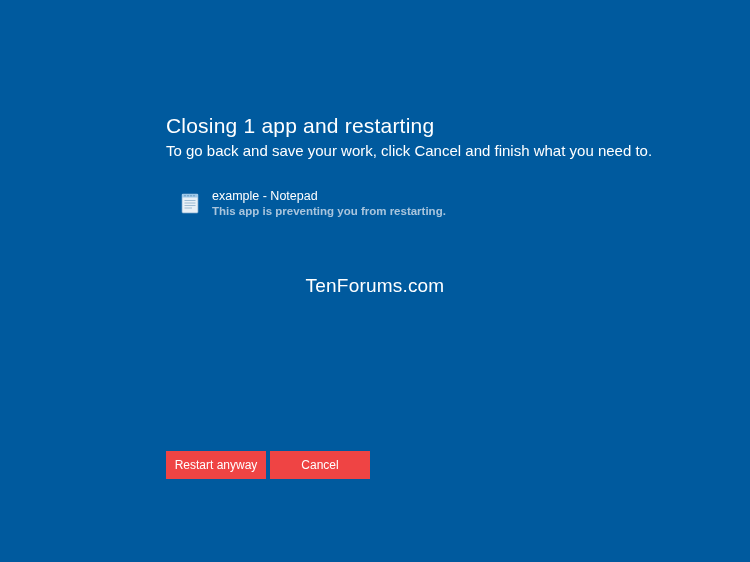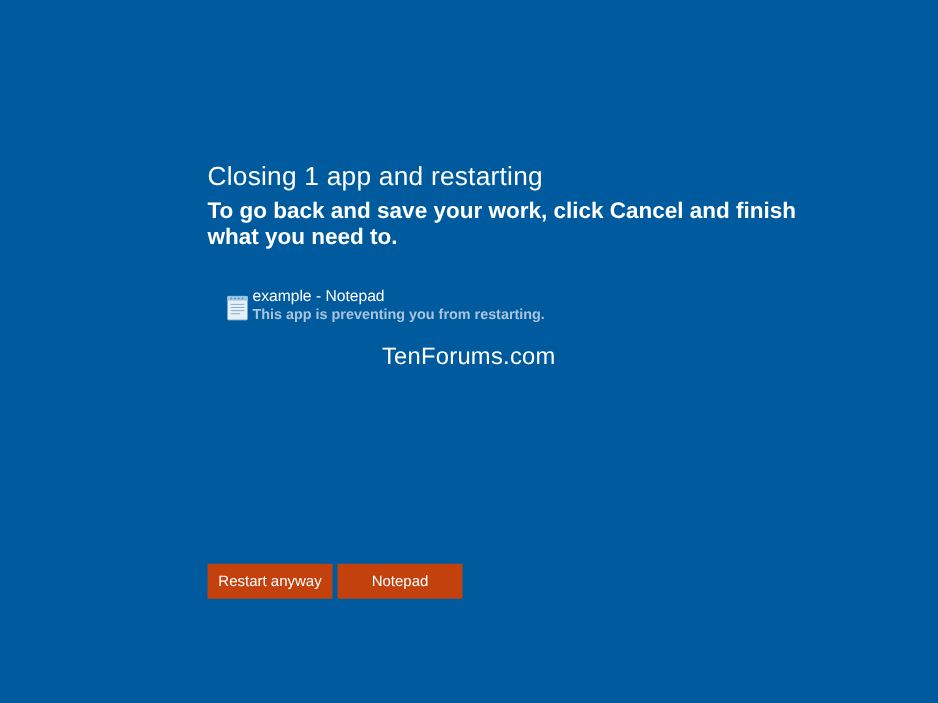--- a/index.html
+++ b/index.html
@@ -14,39 +14,38 @@
       font-family: "Segoe UI", Tahoma, sans-serif;
       color: #ffffff;
       position: relative;
       overflow: hidden;
     }
     .content {
       position: absolute;
       left: 166px;
       top: 114px;
       width: 500px;
-      margin-top: 16px;
     }
     .heading {
       font-size: 21px;
       font-weight: 300;
       color: #ffffff;
       margin-bottom: 4px;
       letter-spacing: 0.2px;
     }
     .subheading {
-      font-size: 18px;
+      font-size: 15px;
       color: #ffffff;
-      font-weight: 700;
+      font-weight: 400;
       margin-bottom: 30px;
     }
     .app-row {
       display: flex;
-      align-items: flex-end;
-      gap: 0;
+      align-items: flex-start;
+      gap: 10px;
       margin-left: 12px;
     }
     .app-icon {
       width: 24px;
       height: 24px;
       flex-shrink: 0;
       margin-top: 2px;
     }
     .app-text {
       display: flex;
@@ -75,21 +74,21 @@
       letter-spacing: 0.2px;
     }
     .button-row {
       position: absolute;
       left: 166px;
       top: 451px;
       display: flex;
       gap: 4px;
     }
     .btn {
-      background: #c2410c;
+      background: #ef4444;
       color: #ffffff;
       border: none;
       font-size: 12px;
       font-family: "Segoe UI", Tahoma, sans-serif;
       height: 28px;
       width: 100px;
       cursor: pointer;
       font-weight: 400;
     }
   </style>
@@ -119,14 +118,14 @@
       <div class="app-name">example - Notepad</div>
       <div class="app-status">This app is preventing you from restarting.</div>
     </div>
   </div>
 </div>
 
 <div class="watermark">TenForums.com</div>
 
 <div class="button-row">
   <button class="btn">Restart anyway</button>
-  <button class="btn">Notepad</button>
+  <button class="btn">Cancel</button>
 </div>
 
 </body></html>

